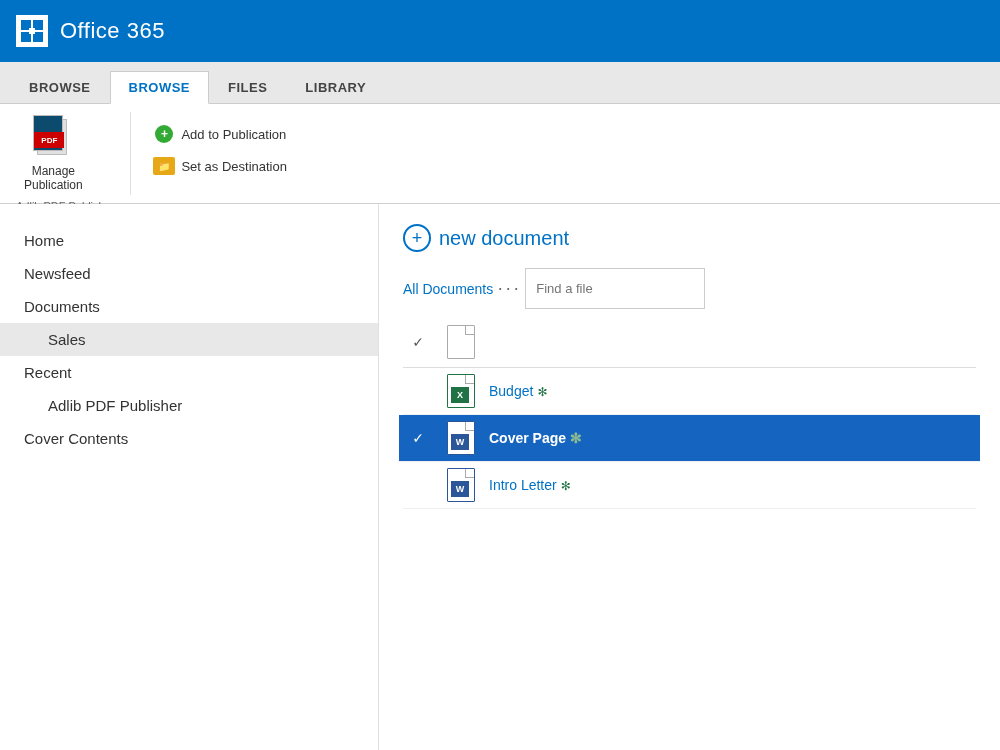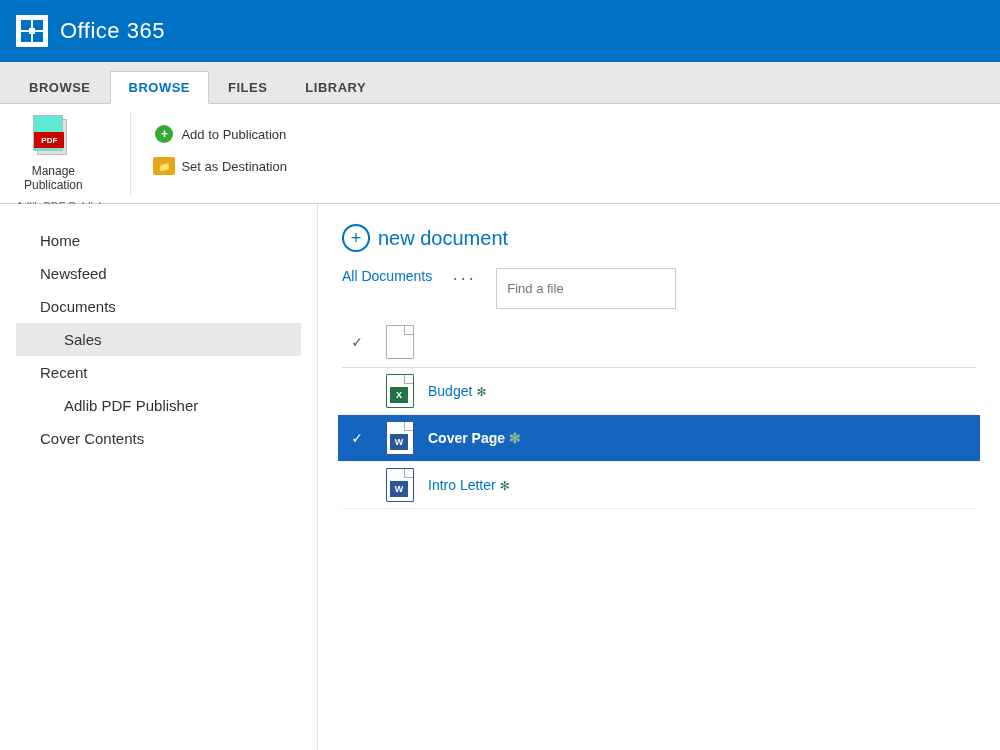--- a/index.html
+++ b/index.html
@@ -135,23 +135,23 @@
     }
 
     
     #main-body {
       display: flex;
       height: calc(750px - 62px - 42px - 100px);
     }
 
     
     #sidebar {
-      width: 318px;
-      background: white;
-      padding: 20px 16px;
+      width: 379px;
+      background: white;
+      padding: 20px 0;
       border-right: 1px solid #e0e0e0;
     }
     .sidebar-item {
       padding: 8px 24px;
       font-size: 15px;
       color: #333;
       cursor: pointer;
     }
     .sidebar-item.selected {
       background: #e8e8e8;
@@ -188,22 +188,22 @@
       font-weight: 300;
     }
     .new-doc-btn .label {
       color: #0072C6;
       font-size: 20px;
       font-weight: 300;
     }
 
     .doc-toolbar {
       display: flex;
-      align-items: flex-start;
-      gap: 20px;
+      align-items: center;
+      gap: 4px;
       margin-bottom: 12px;
     }
     .doc-toolbar .all-docs {
       color: #0072C6;
       font-size: 14px;
       cursor: pointer;
       font-weight: 500;
     }
     .doc-toolbar .dots {
       color: #666;
@@ -347,21 +347,21 @@
       position: absolute;
       top: 4px; left: 4px;
       width: 30px; height: 36px;
       background: #e0e0e0;
       border: 1px solid #bbb;
     }
     .pdf-page2 {
       position: absolute;
       top: 0; left: 0;
       width: 30px; height: 36px;
-      background: #5eead4;
+      background: #0c4a6e;
       border: 1px solid #bbb;
     }
     .pdf-label {
       position: absolute;
       bottom: 2px; left: 0;
       width: 30px; height: 16px;
       background: #c00;
       color: white;
       font-size: 8px;
       font-weight: bold;

